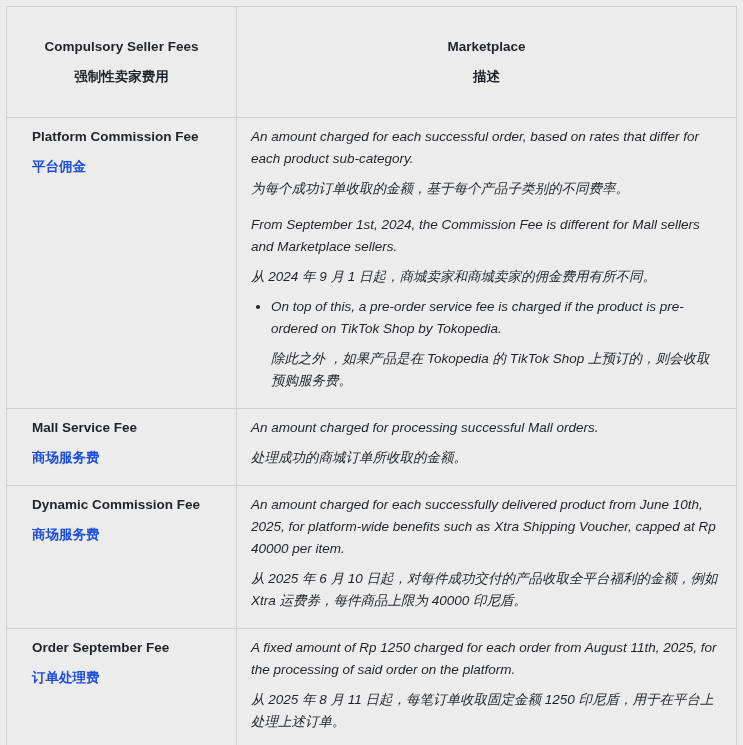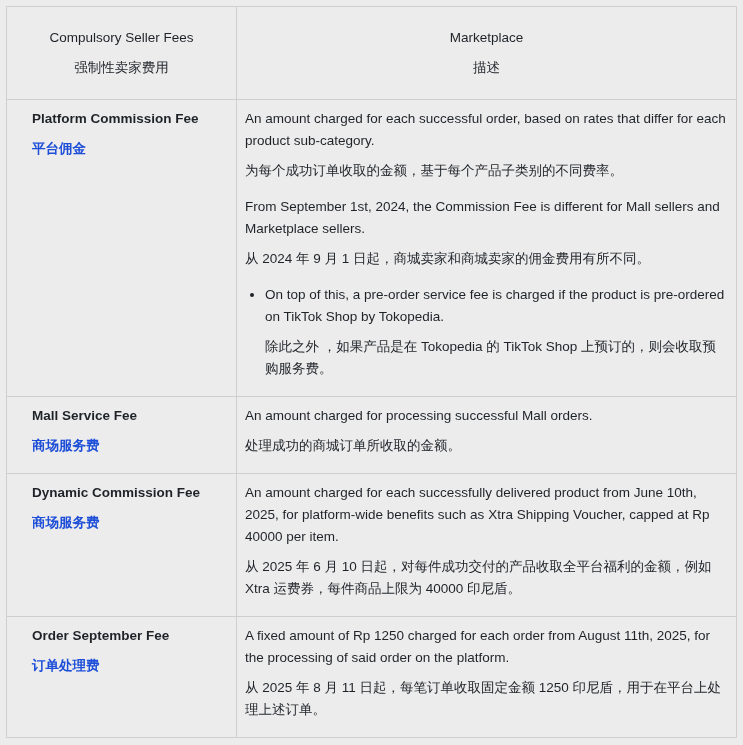--- a/index.html
+++ b/index.html
@@ -1,25 +1,25 @@
 <!DOCTYPE html>
 <html><head>
 <meta charset="utf-8">
 <style>
   html, body { margin:0; padding:0; background:#ececec; }
   body { width:743px; height:745px; overflow:hidden; font-family:"Liberation Sans", sans-serif; color:#1f2328; }
   table { border-collapse:collapse; position:absolute; left:6px; top:6px; width:731px; }
   td, th { border:1px solid #cfcfcf; vertical-align:top; font-size:13.5px; line-height:22px; }
-  th { height:78px; font-weight:normal; text-align:center; vertical-align:middle; padding:7px 8px; }
+  th { height:78px; font-weight:bold; text-align:center; vertical-align:middle; padding:16px 8px; }
   th p { margin:0; }
   th p + p { margin-top:8px; }
   td.fee { width:211px; padding:8px 9px; font-weight:bold; }
   td.fee p { margin:0 0 8px 16px; }
   td.fee p.zh { font-weight:bold; color:#1d4ed8; }
-  td.desc { padding:8px 8px; }
+  td.desc { padding:8px 14px;font-style:italic; }
   td.desc p { margin:0 0 8px 0; }
   td.desc ul { margin:0 0 8px 0; padding-left:20px; }
   td.desc li p { margin:0 0 8px 0; }
 </style>
 </head>
 <body>
 
 <table>
   <tbody>
       <tr>
@@ -36,21 +36,21 @@
   <tr>
     <td class="fee">
       <p>Platform Commission Fee</p>
       <p class="zh">平台佣金</p>
     </td>
     <td class="desc">
       <p>An amount charged for each successful order, based on rates that differ for each product sub-category.</p>
       <p>为每个成功订单收取的金额，基于每个产品子类别的不同费率。</p>
       <p style="margin-top:14px;">From September 1st, 2024, the Commission Fee is different for Mall sellers and Marketplace sellers.</p>
       <p>从 2024 年 9 月 1 日起，商城卖家和商城卖家的佣金费用有所不同。</p>
-      <ul style="margin-top:14px;">
+      <ul style="margin-top:8px;">
         <li>
           <p>On top of this, a pre-order service fee is charged if the product is pre-ordered on TikTok Shop by Tokopedia.</p>
           <p>除此之外 ，如果产品是在 Tokopedia 的 TikTok Shop 上预订的，则会收取预购服务费。</p>
         </li>
       </ul>
     </td>
   </tr>
 
   <tr>
     <td class="fee">

